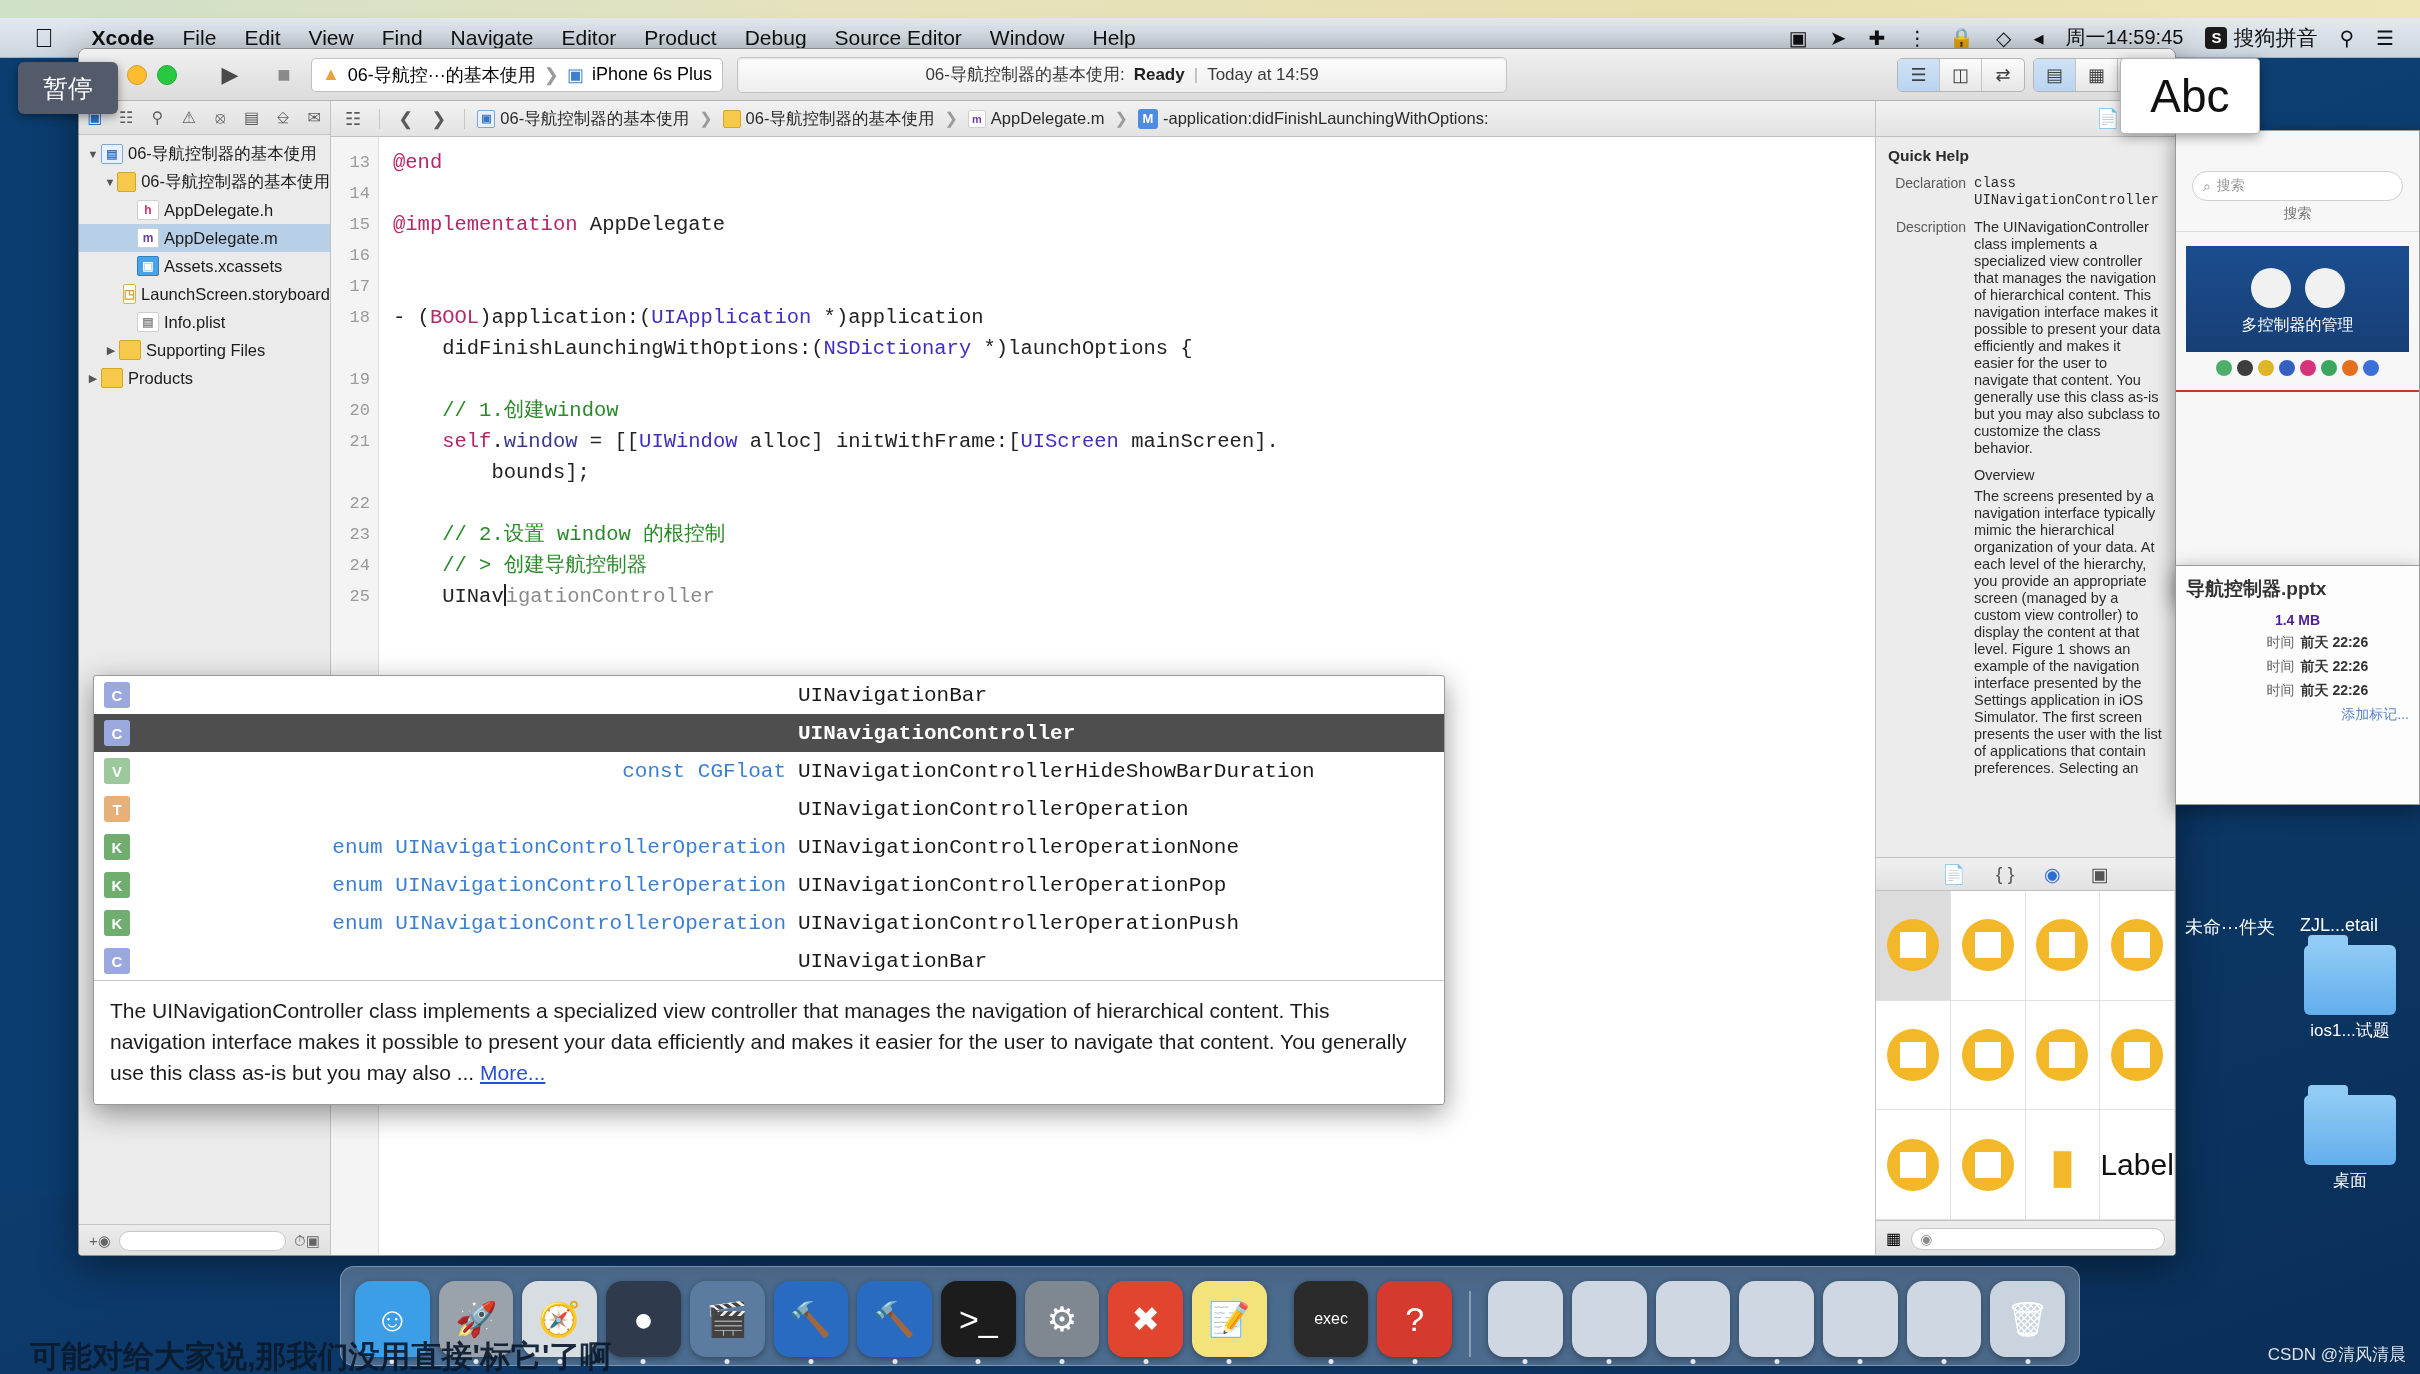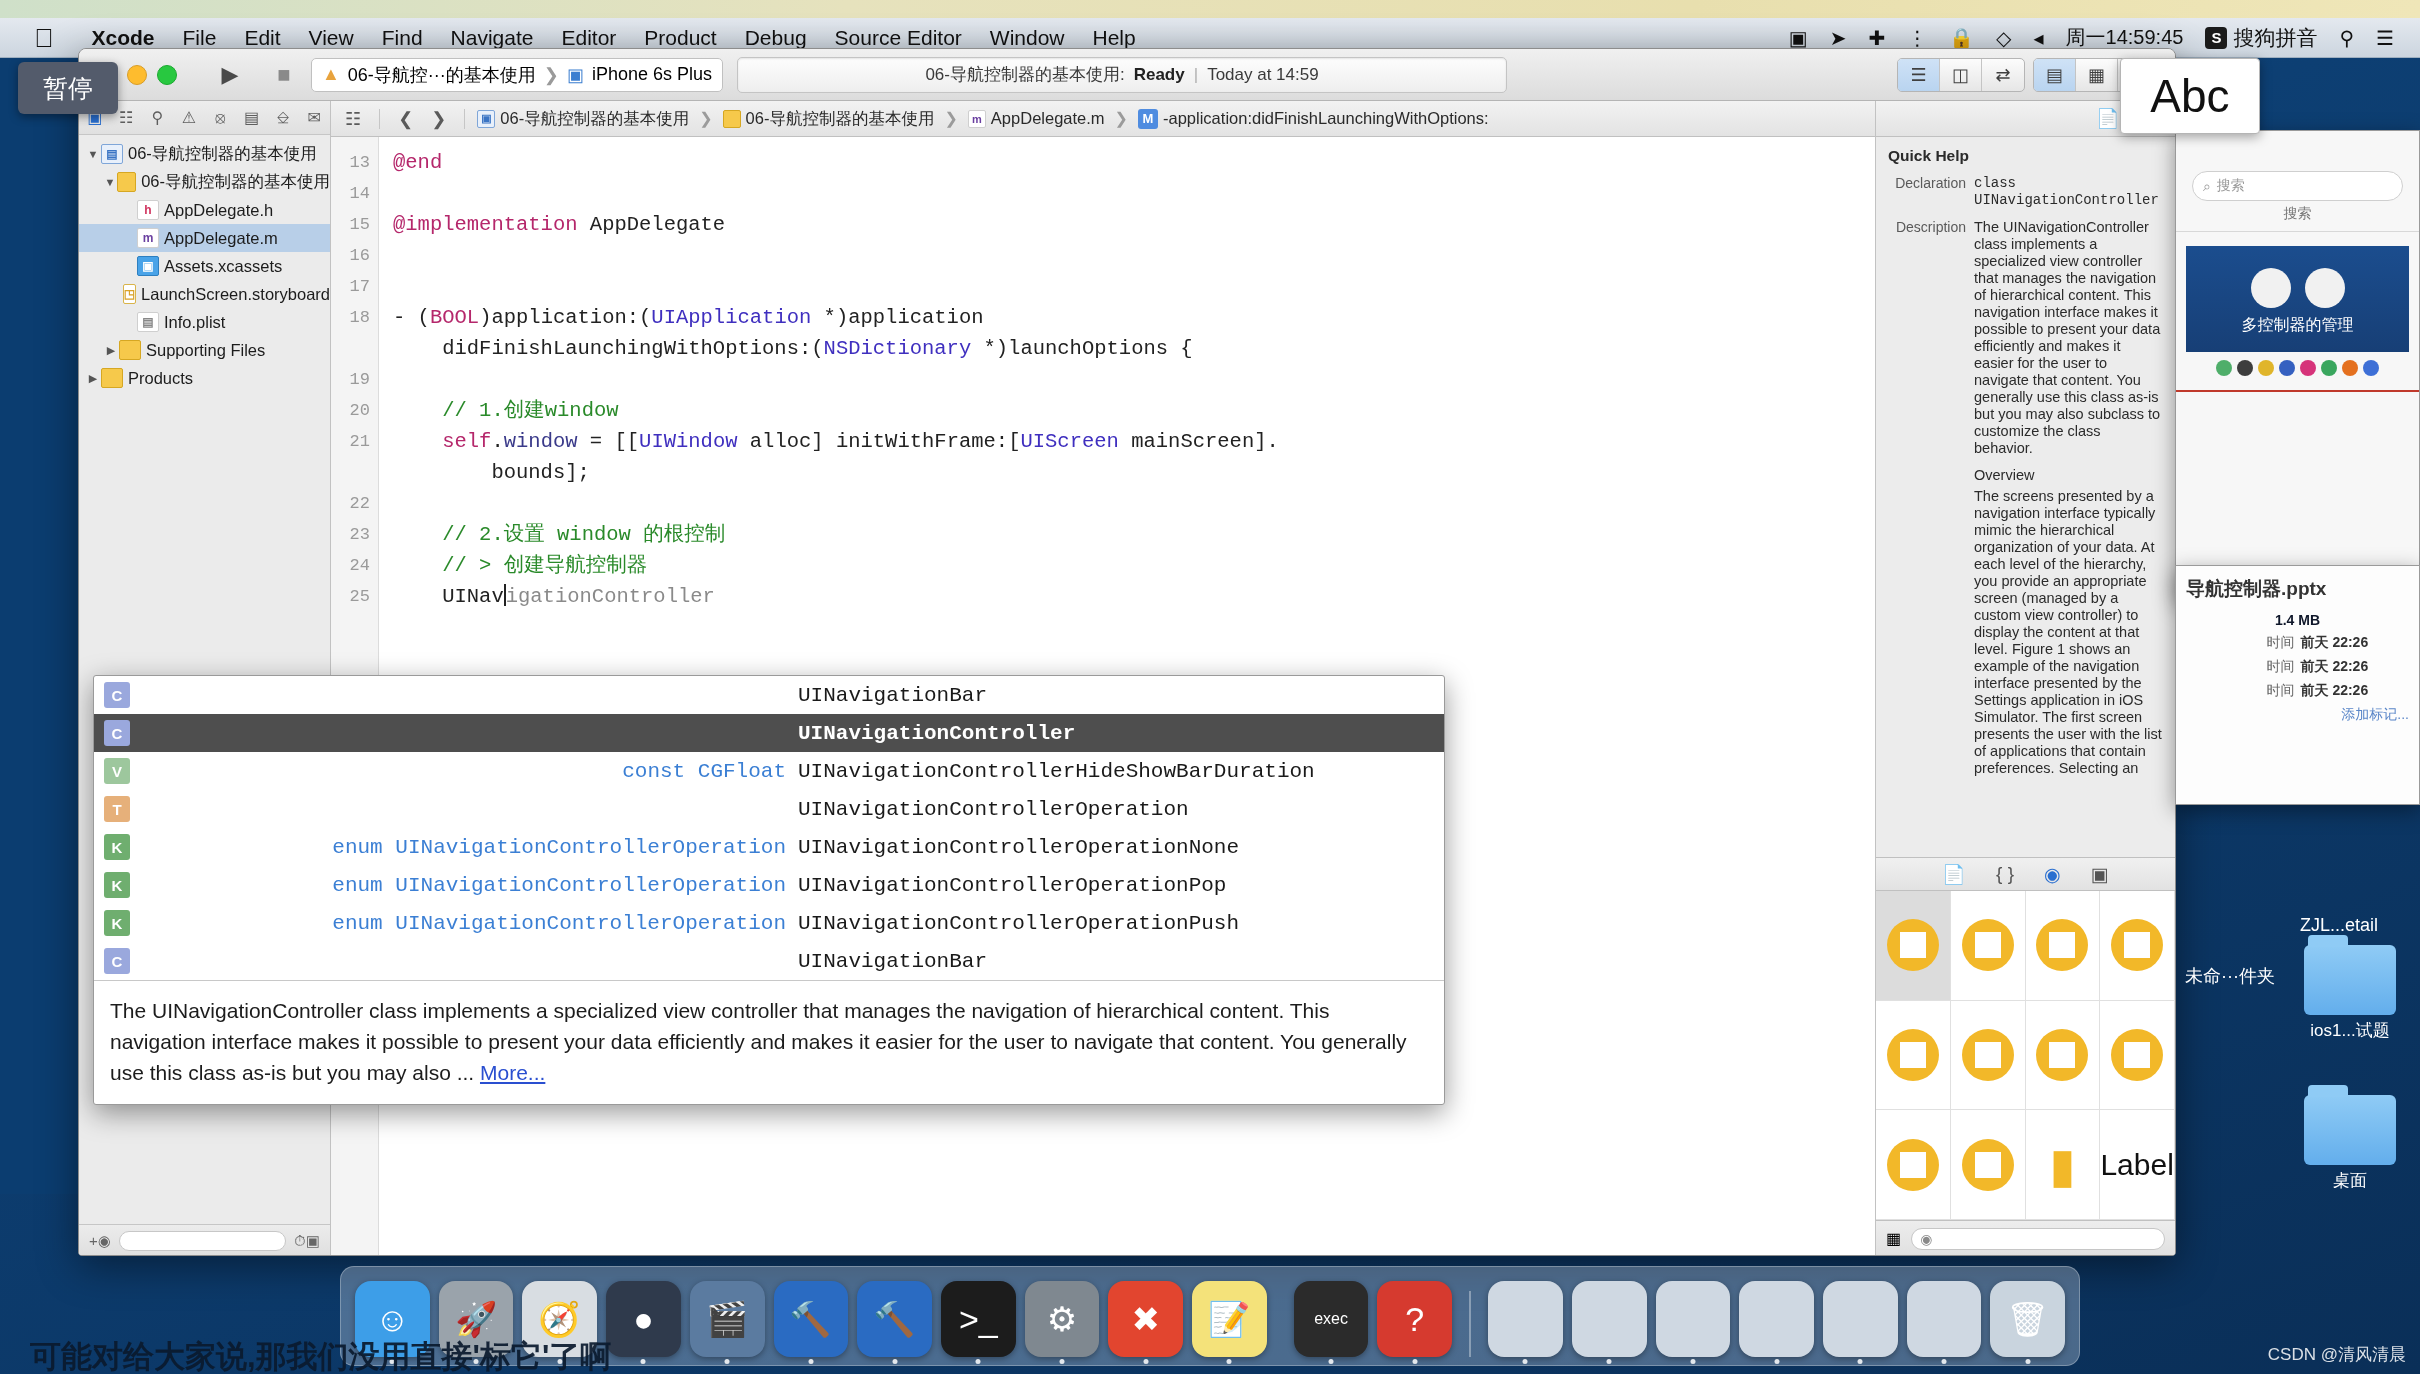--- a/index.html
+++ b/index.html
@@ -251,37 +251,37 @@
         <i style="background:#d6337a"></i>
         <i style="background:#3aa65e"></i>
       <i style="background:#e4701f"></i>
         <i style="background:#3d6fd6"></i>
     </div>
     <div style="height:2px;background:#c0392b;margin-top:14px;"></div>
   </div>
 
   <div id="finder-info">
     <div style="font-size:19px;font-weight:bold;">导航控制器.pptx</div>
-    <div style="text-align:center;font-weight:bold;color:#0f172a;margin-top:10px;">1.4 MB</div>
+    <div style="text-align:center;font-weight:bold;color:#4c1d95;margin-top:10px;">1.4 MB</div>
     <div class="fi-row">
       <span class="fi-l">时间</span>
       <span class="fi-v">前天 22:26</span>
       </div>
     <div class="fi-row">
       <span class="fi-l">时间</span>
       <span class="fi-v">前天 22:26</span>
       </div>
     <div class="fi-row">
       <span class="fi-l">时间</span>
       <span class="fi-v">前天 22:26</span>
       </div>
     <div style="text-align:right;color:#5a86c8;margin-top:6px;">添加标记...</div>
   </div>
 
-  <div class="desktop-label" style="left:2185px; top:964px;">未命···件夹</div>
+  <div class="desktop-label" style="left:2185px; top:915px;">未命···件夹</div>
   <div class="desktop-label" style="left:2300px; top:915px;">ZJL...etail</div>
 
   <div class="deskfolder" style="left:2290px; top:945px;">
     <div class="folder-ico"></div>
     <div>ios1...试题</div>
   </div>
   <div class="deskfolder" style="left:2290px; top:1095px;">
     <div class="folder-ico"></div>
     <div>桌面</div>
   </div>

